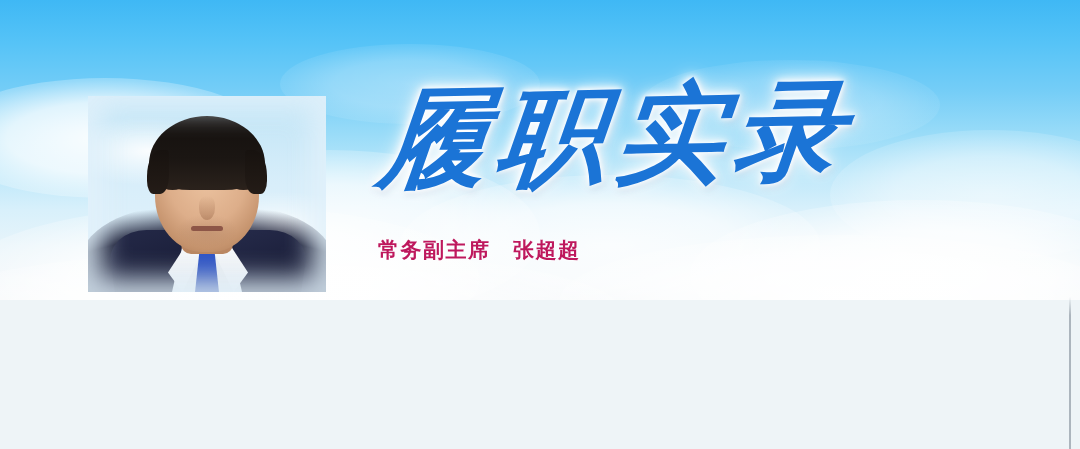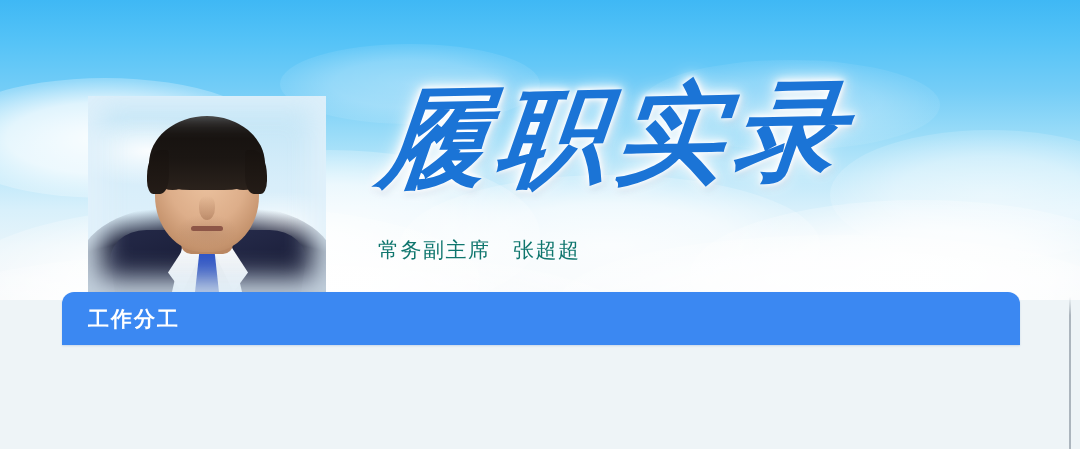--- a/index.html
+++ b/index.html
@@ -246,22 +246,22 @@
     transform-origin: left center;
   }
 
   
   .subtitle {
     position: absolute;
     left: 378px;
     top: 236px;
     font-size: 21px;
     line-height: 28px;
-    font-weight: 400;
-    color: #0f766e;
+    font-weight: 700;
+    color: #be185d;
     letter-spacing: 1.5px;
     white-space: pre;
     text-shadow: 0 1px 2px rgba(255,255,255,.75);
   }
 
   
   .section-bar {
     position: absolute;
     left: 62px;
     top: 292px;
@@ -354,20 +354,17 @@
       <div class="p-nose"></div>
       <div class="p-mouth"></div>
       <div class="p-hair"></div>
     </div>
   </div>
 
   <div class="title-cal">履职实录</div>
 
   <div class="subtitle">常务副主席　张超超</div>
 
-  <div class="section-bar">
-    <span class="section-bar-label">工作分工</span>
-  </div>
 
 
   <div class="frame-right"></div>
 
 </div>
 
 </body></html>

